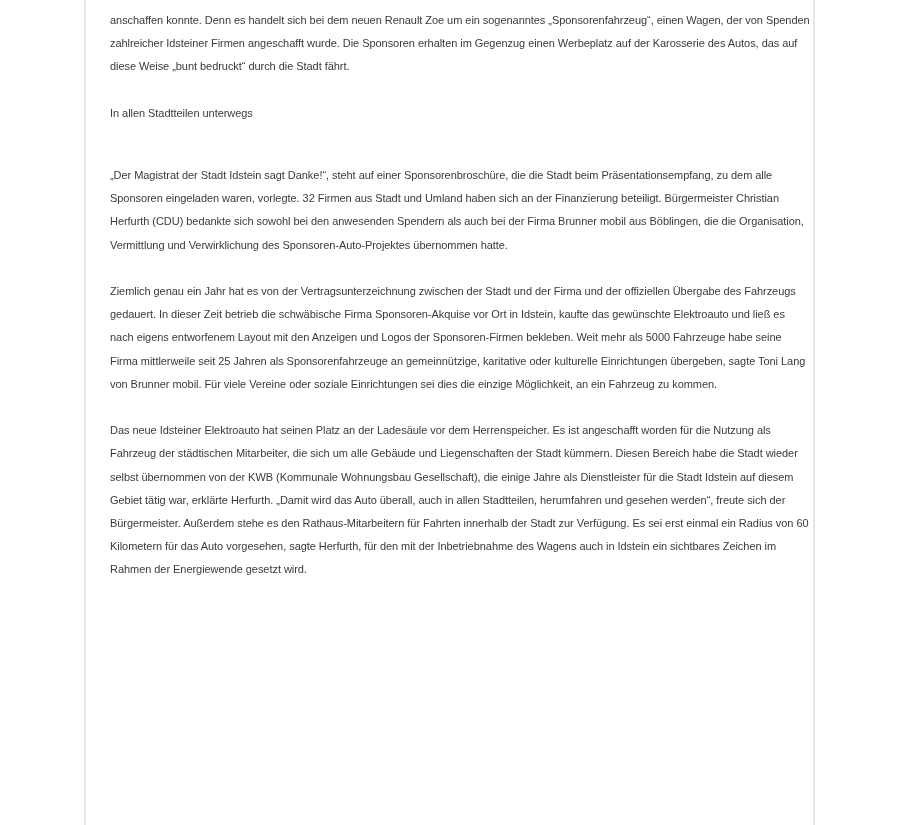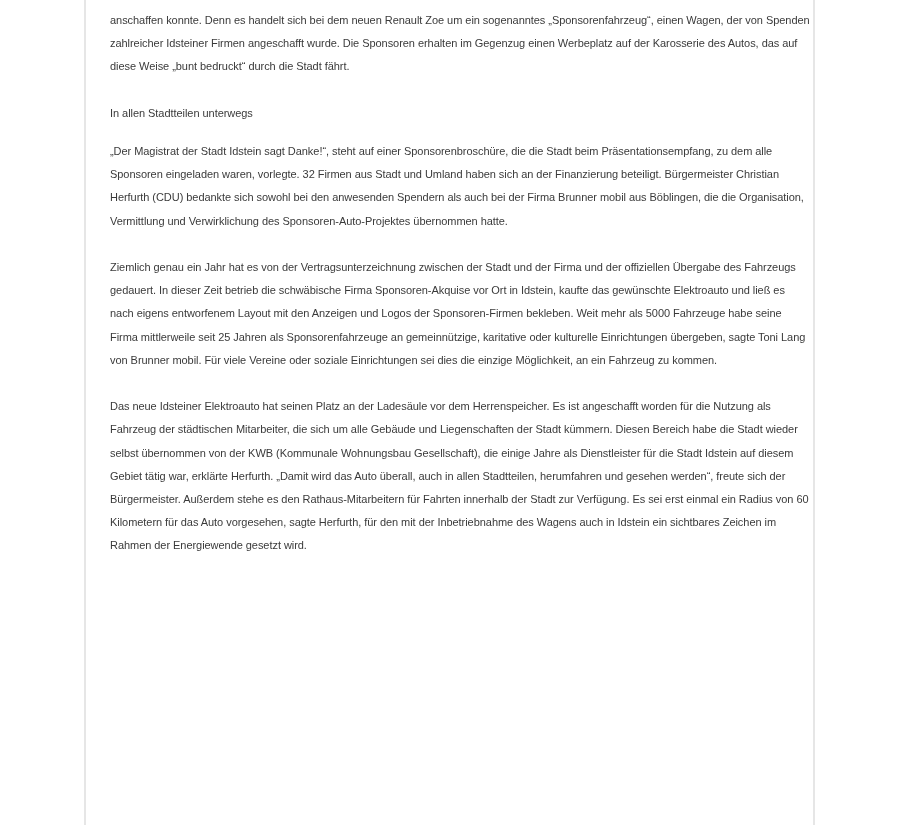--- a/index.html
+++ b/index.html
@@ -31,21 +31,21 @@
       font-family: Liberation Sans, sans-serif;
       font-size: 11px;
       line-height: 23.2px;
       color: #3a3a3a;
       letter-spacing: -0.05px;
     }
     .article-body p {
       margin: 0 0 23.2px 0;
     }
     .article-body p.subhead {
-      margin-bottom: 15px;
+      margin-bottom: 39px;
     }
   </style>
 </head>
 <body>
 
 <div class="article-column">
   <div class="article-body">
     <p>anschaffen konnte. Denn es handelt sich bei dem neuen Renault Zoe um ein sogenanntes „Sponsorenfahrzeug“, einen Wagen, der von Spenden zahlreicher Idsteiner Firmen angeschafft wurde. Die Sponsoren erhalten im Gegenzug einen Werbeplatz auf der Karosserie des Autos, das auf diese Weise „bunt bedruckt“ durch die Stadt fährt.</p>
     <p class="subhead">In allen Stadtteilen unterwegs</p>
     <p>„Der Magistrat der Stadt Idstein sagt Danke!“, steht auf einer Sponsorenbroschüre, die die Stadt beim Präsentationsempfang, zu dem alle Sponsoren eingeladen waren, vorlegte. 32 Firmen aus Stadt und Umland haben sich an der Finanzierung beteiligt. Bürgermeister Christian Herfurth (CDU) bedankte sich sowohl bei den anwesenden Spendern als auch bei der Firma Brunner mobil aus Böblingen, die die Organisation, Vermittlung und Verwirklichung des Sponsoren-Auto-Projektes übernommen hatte.</p>

